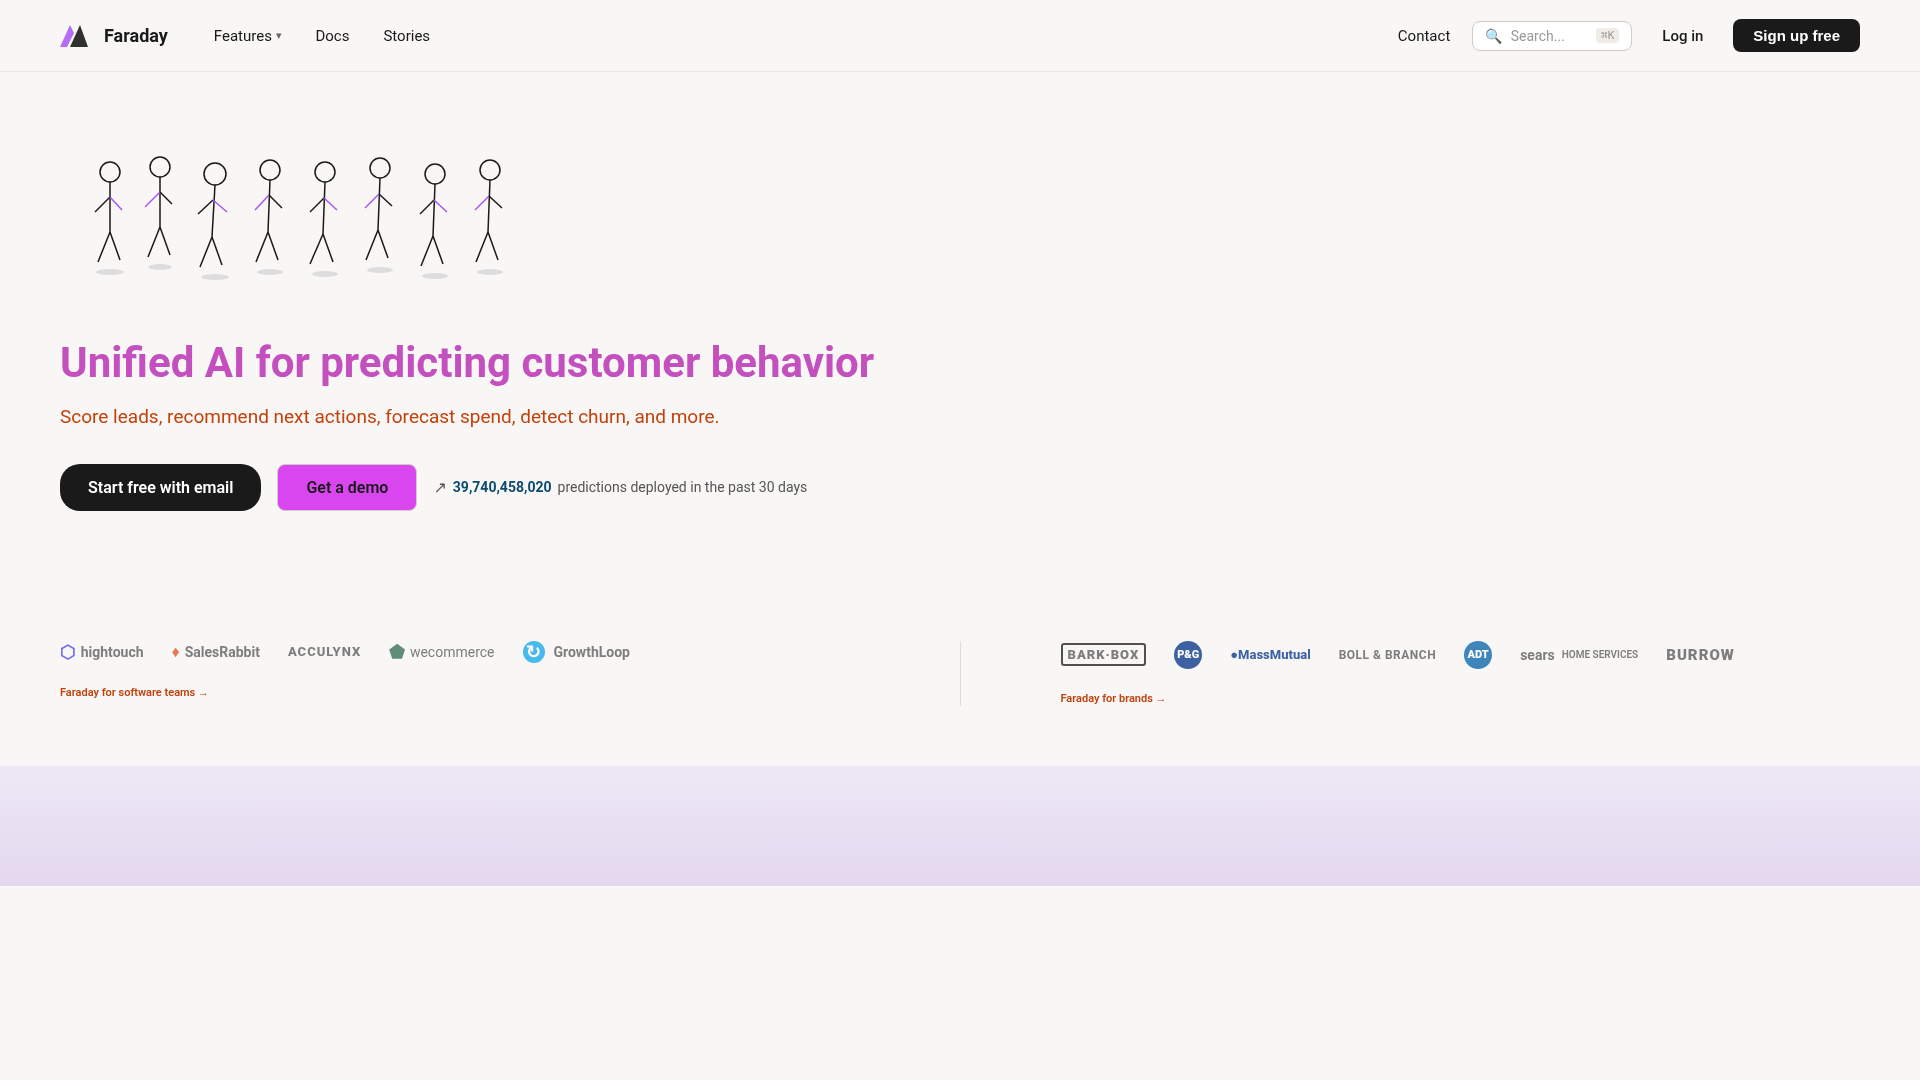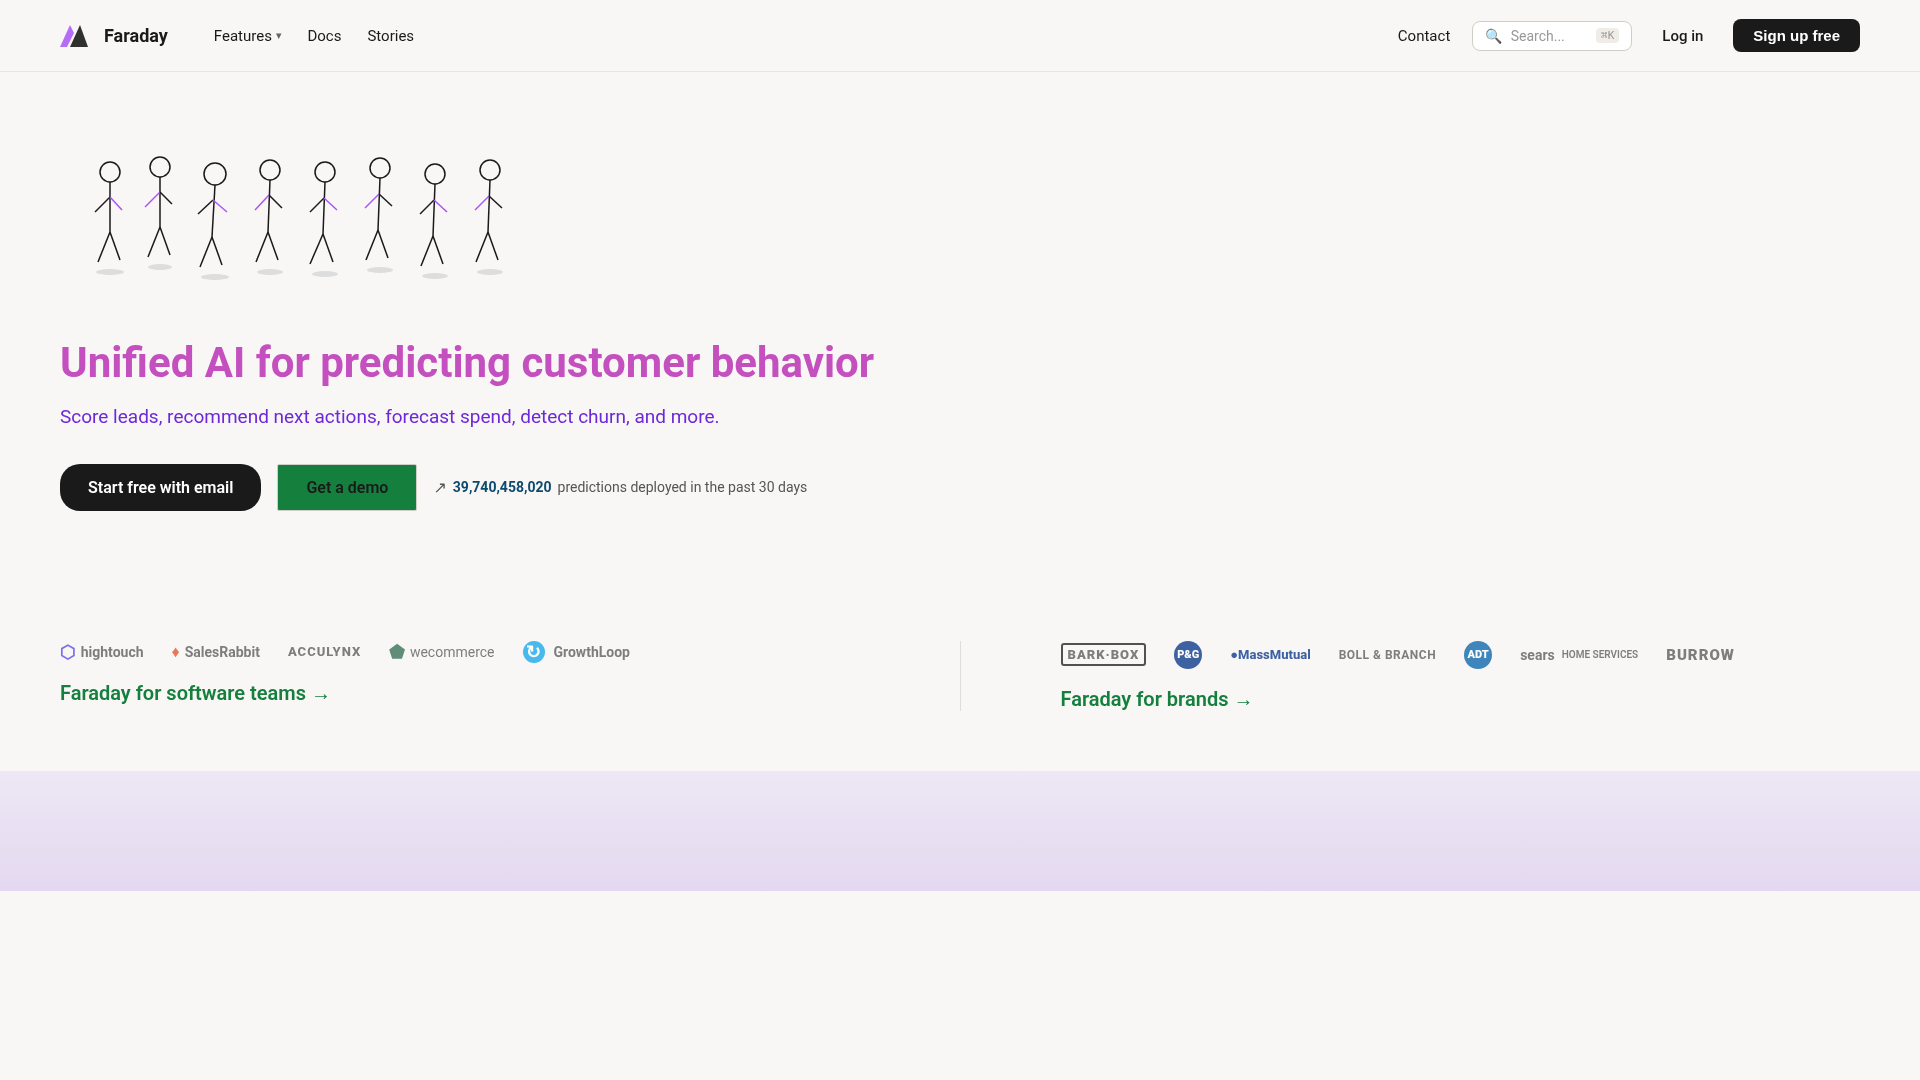--- a/index.html
+++ b/index.html
@@ -37,21 +37,21 @@
       color: #1a1a1a;
       text-decoration: none;
     }
     .logo-icon {
       width: 28px;
       height: 22px;
     }
     .nav-links {
       display: flex;
       align-items: flex-end;
-      gap: 6px;
+      gap: 14px;
     }
     .nav-link {
       display: flex;
       align-items: center;
       gap: 4px;
       padding: 6px 10px;
       font-size: 15px;
       color: #1a1a1a;
       text-decoration: none;
       border-radius: 6px;
@@ -127,21 +127,21 @@
     }
     .hero-title {
       font-size: 42px;
       font-weight: 700;
       color: #c44fbe;
       line-height: 1.15;
       margin-bottom: 16px;
     }
     .hero-subtitle {
       font-size: 19px;
-      color: #6d28d9;
+      color: #c2410c;
       margin-bottom: 32px;
       line-height: 1.5;
     }
     .hero-actions {
       display: flex;
       align-items: center;
       gap: 16px;
       flex-wrap: wrap;
     }
     .btn-primary {
@@ -153,23 +153,23 @@
       border: none;
       border-radius: 20px;
       cursor: pointer;
       font-family: inherit;
     }
     .btn-demo {
       padding: 13px 28px;
       font-size: 16px;
       font-weight: 600;
       color: #1a1a1a;
-      background: #15803d;
+      background: #d946ef;
       border: 1.5px solid #d0ccc6;
-      border-radius: 2px;
+      border-radius: 8px;
       cursor: pointer;
       font-family: inherit;
     }
     .predictions-badge {
       display: flex;
       align-items: center;
       gap: 6px;
       font-size: 14px;
       color: #555;
     }
@@ -200,23 +200,23 @@
     .logo-brand {
       display: flex;
       align-items: center;
       gap: 5px;
       font-size: 14px;
       font-weight: 600;
       color: #555;
       opacity: 0.75;
     }
     .logos-link {
-      font-size: 20px;
+      font-size: 11px;
       font-weight: 600;
-      color: #15803d;
+      color: #c2410c;
       text-decoration: none;
       cursor: pointer;
     }
 
     
     .logos-divider {
       width: 1px;
       background: #ddd;
       margin: 0 20px;
     }

